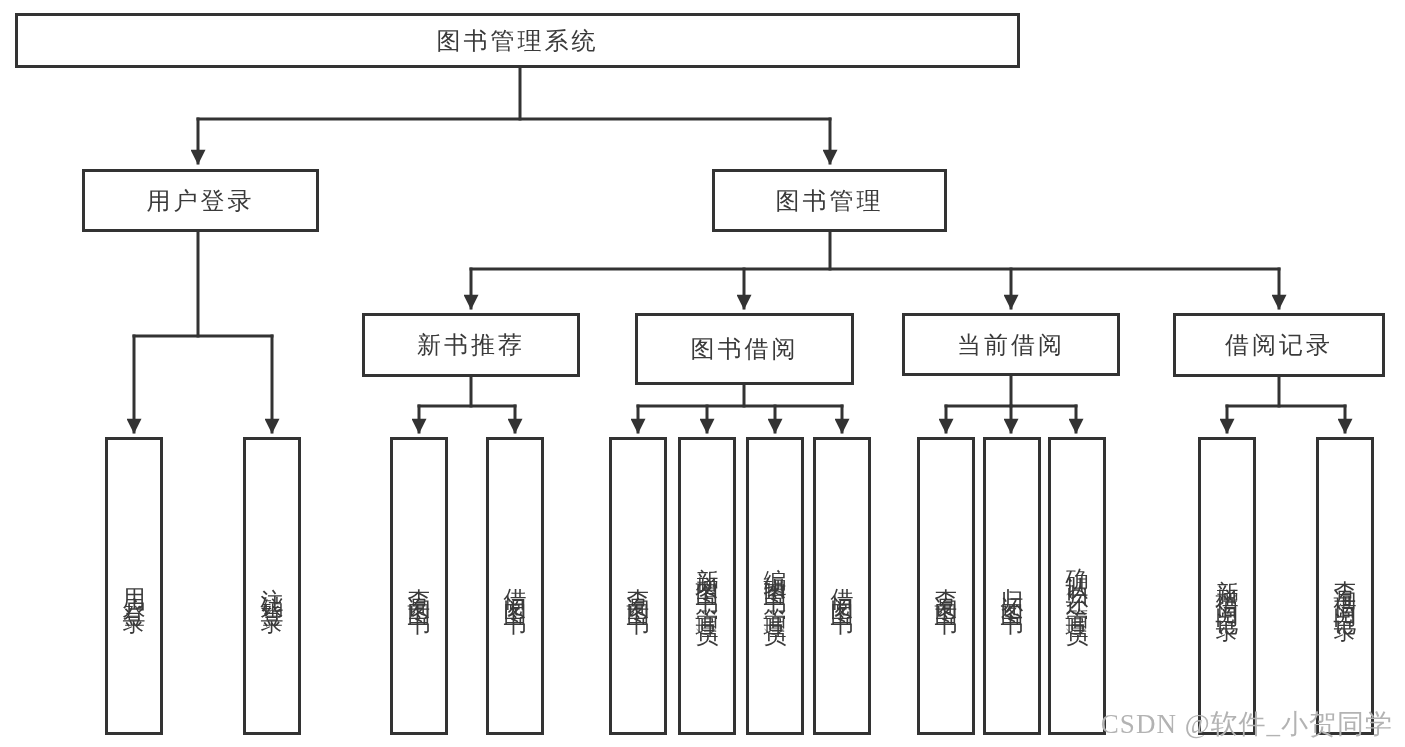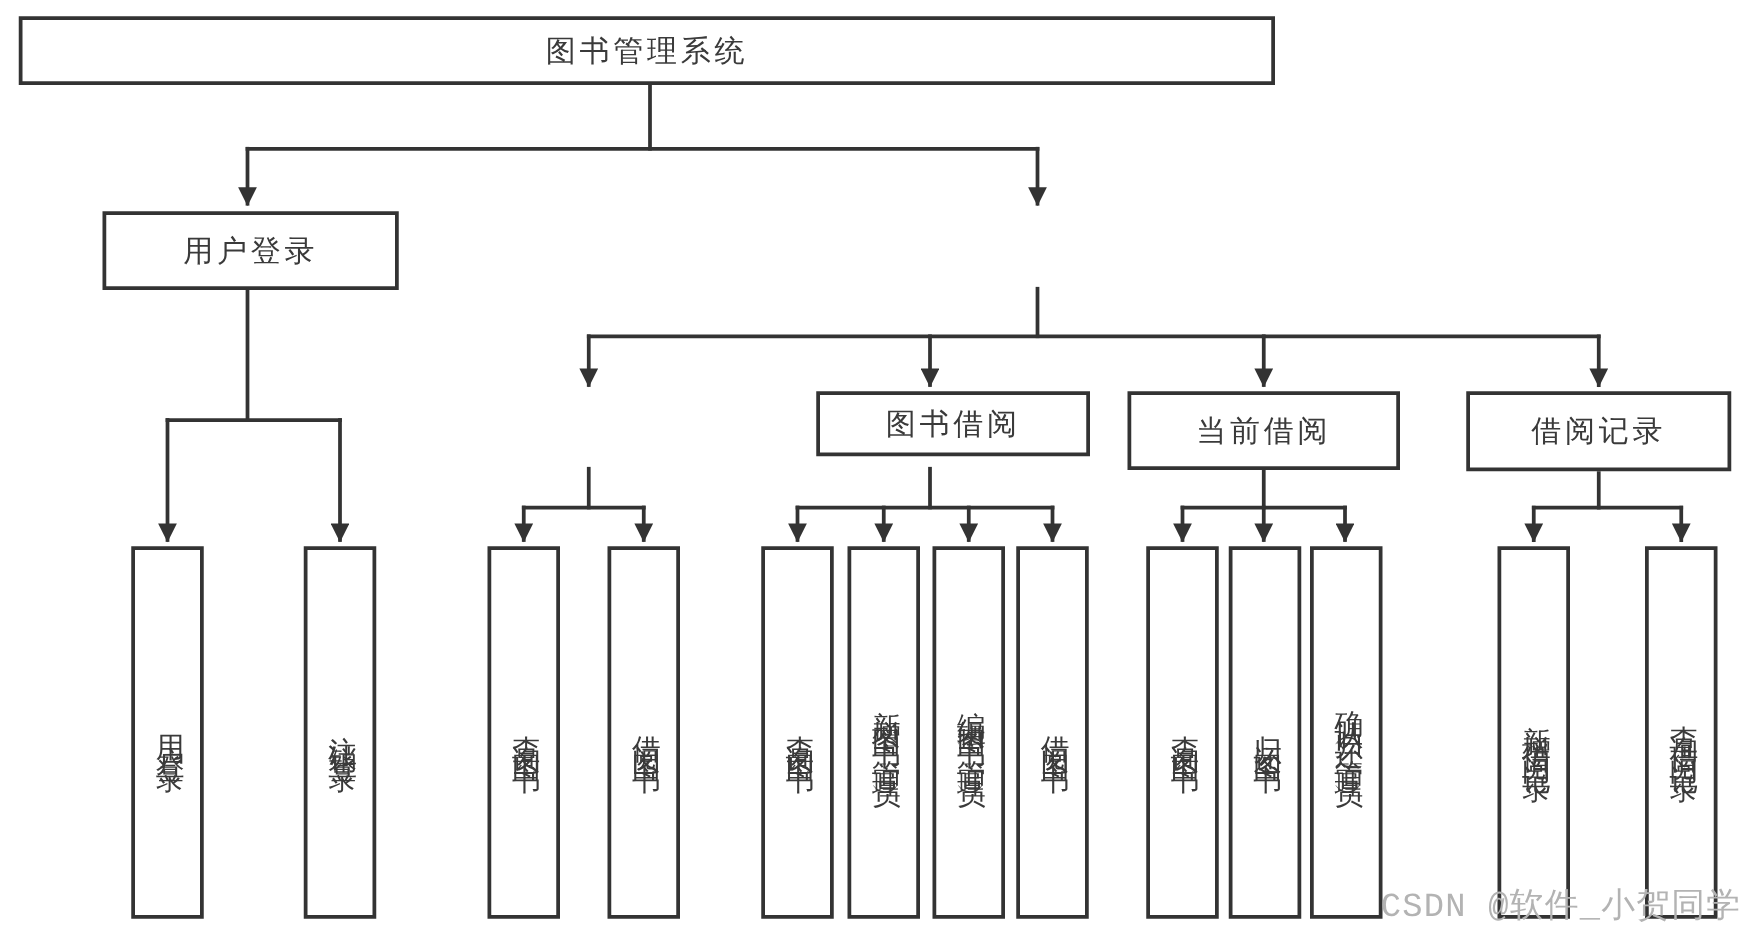--- a/index.html
+++ b/index.html
@@ -2,21 +2,21 @@
 <html><head>
 <meta charset="utf-8">
 <style>
   html, body { margin: 0; padding: 0; background: #ffffff; }
   #canvas {
     position: relative;
     width: 1405px;
     height: 747px;
     background: #ffffff;
     overflow: hidden;
-    font-family: Liberation Mono, monospace;
+    font-family: Liberation Serif, serif;
   }
   .box {
     position: absolute;
     box-sizing: border-box;
     border: 3px solid #333333;
     background: #ffffff;
     color: #3a3a3a;
     display: flex;
     align-items: center;
     justify-content: center;
@@ -121,22 +121,24 @@
       <path class="ln" d="M1279 375 V406"></path>
       <path class="ln" d="M1227 406 H1345"></path>
       <path class="ln" d="M1227 406 V432" marker-end="url(#arw)"></path>
       <path class="ln" d="M1345 406 V432" marker-end="url(#arw)"></path>
     </g>
   </svg>
 
   <div class="box h" style="left:15px;top:13px;width:1005px;height:55px">图书管理系统</div>
 
   <div class="box h" style="left:82px;top:169px;width:237px;height:63px">用户登录</div>
+  <div class="box h" style="left:712px;top:169px;width:235px;height:63px">图书管理</div>
 
-  <div class="box h" style="left:653px;top:313px;width:219px;height:52px">图书借阅</div>
+  <div class="box h" style="left:362px;top:313px;width:218px;height:64px">新书推荐</div>
+  <div class="box h" style="left:635px;top:313px;width:219px;height:72px">图书借阅</div>
   <div class="box h" style="left:902px;top:313px;width:218px;height:63px">当前借阅</div>
   <div class="box h" style="left:1173px;top:313px;width:212px;height:64px">借阅记录</div>
 
   <div class="box v" style="left:105px;top:437px;width:58px;height:298px">用户登录</div>
   <div class="box v" style="left:243px;top:437px;width:58px;height:298px">注销登录</div>
 
   <div class="box v" style="left:390px;top:437px;width:58px;height:298px">查询图书</div>
   <div class="box v" style="left:486px;top:437px;width:58px;height:298px">借阅图书</div>
 
   <div class="box v" style="left:609px;top:437px;width:58px;height:298px">查询图书</div>

